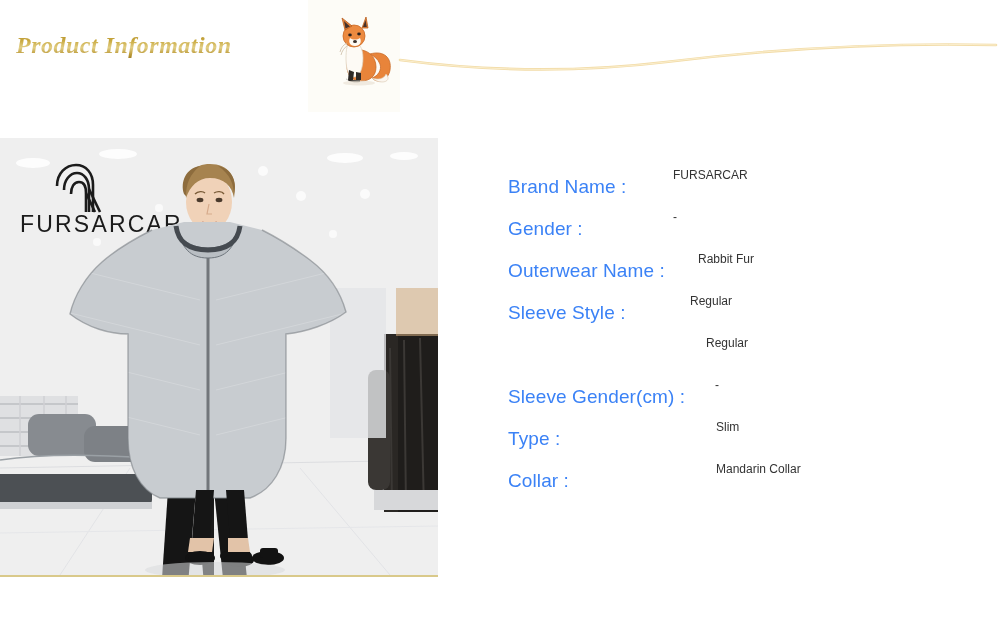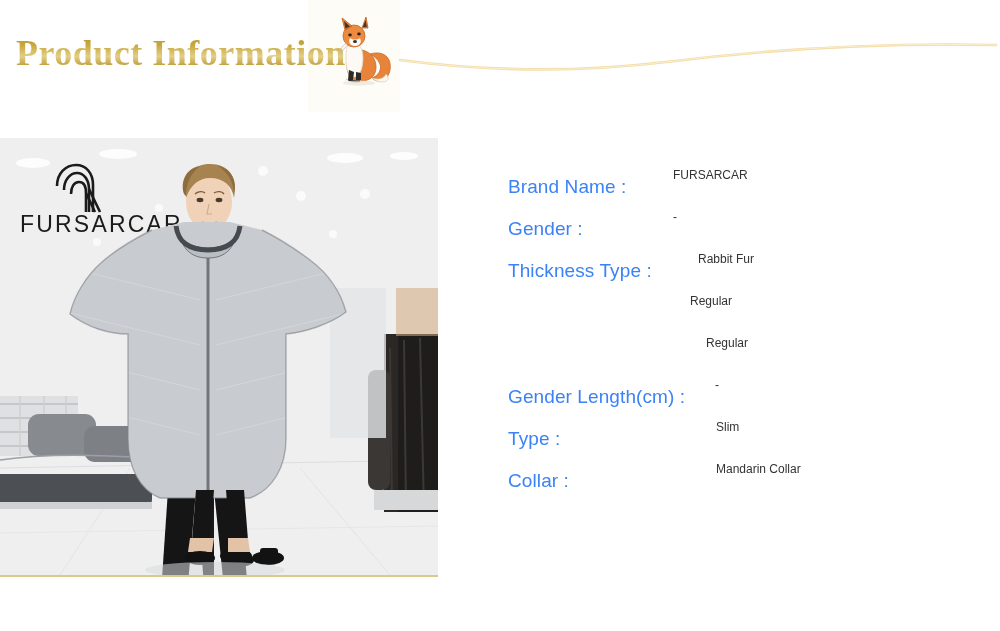--- a/index.html
+++ b/index.html
@@ -26,22 +26,23 @@
   #header-tint {
     position: absolute;
     left: 308px; top: 0px;
     width: 92px; height: 112px;
     background: #fdfcf7;
   }
   #page-title {
     position: absolute;
     left: 16px; top: 32px;
     font-family: "Liberation Serif", "DejaVu Serif", serif;
+    font-style: italic;
     font-weight: bold;
-    font-size: 36px;
+    font-size: 24px;
     letter-spacing: 0.5px;
     white-space: nowrap;
     background: linear-gradient(180deg, #ae8a2c 0%, #c9a93f 32%, #e2cf86 58%, #bd9b3a 82%, #9d7d22 100%);
     -webkit-background-clip: text;
     background-clip: text;
     color: transparent;
     -webkit-text-fill-color: transparent;
   }
   #fox-icon {
     position: absolute;
@@ -344,34 +345,35 @@
     <span class="spec-label">Brand Name :</span>
     <span class="spec-value" style="left:165px">FURSARCAR</span>
   </div>
 
   <div class="spec-row">
     <span class="spec-label">Gender :</span>
     <span class="spec-value" style="left:165px">-</span>
   </div>
 
   <div class="spec-row">
-    <span class="spec-label">Thickness Type :</span>
+    <span class="spec-label">Outerwear Name :</span>
     <span class="spec-value" style="left:190px">Rabbit Fur</span>
   </div>
 
   <div class="spec-row">
+    <span class="spec-label">Sleeve Style :</span>
     <span class="spec-value" style="left:182px">Regular</span>
   </div>
 
   <div class="spec-row">
     <span class="spec-value" style="left:198px">Regular</span>
   </div>
 
   <div class="spec-row">
-    <span class="spec-label">Gender Length(cm) :</span>
+    <span class="spec-label">Sleeve Gender(cm) :</span>
     <span class="spec-value" style="left:207px">-</span>
   </div>
 
   <div class="spec-row">
     <span class="spec-label">Type :</span>
     <span class="spec-value" style="left:208px">Slim</span>
   </div>
 
   <div class="spec-row">
     <span class="spec-label">Collar :</span>

